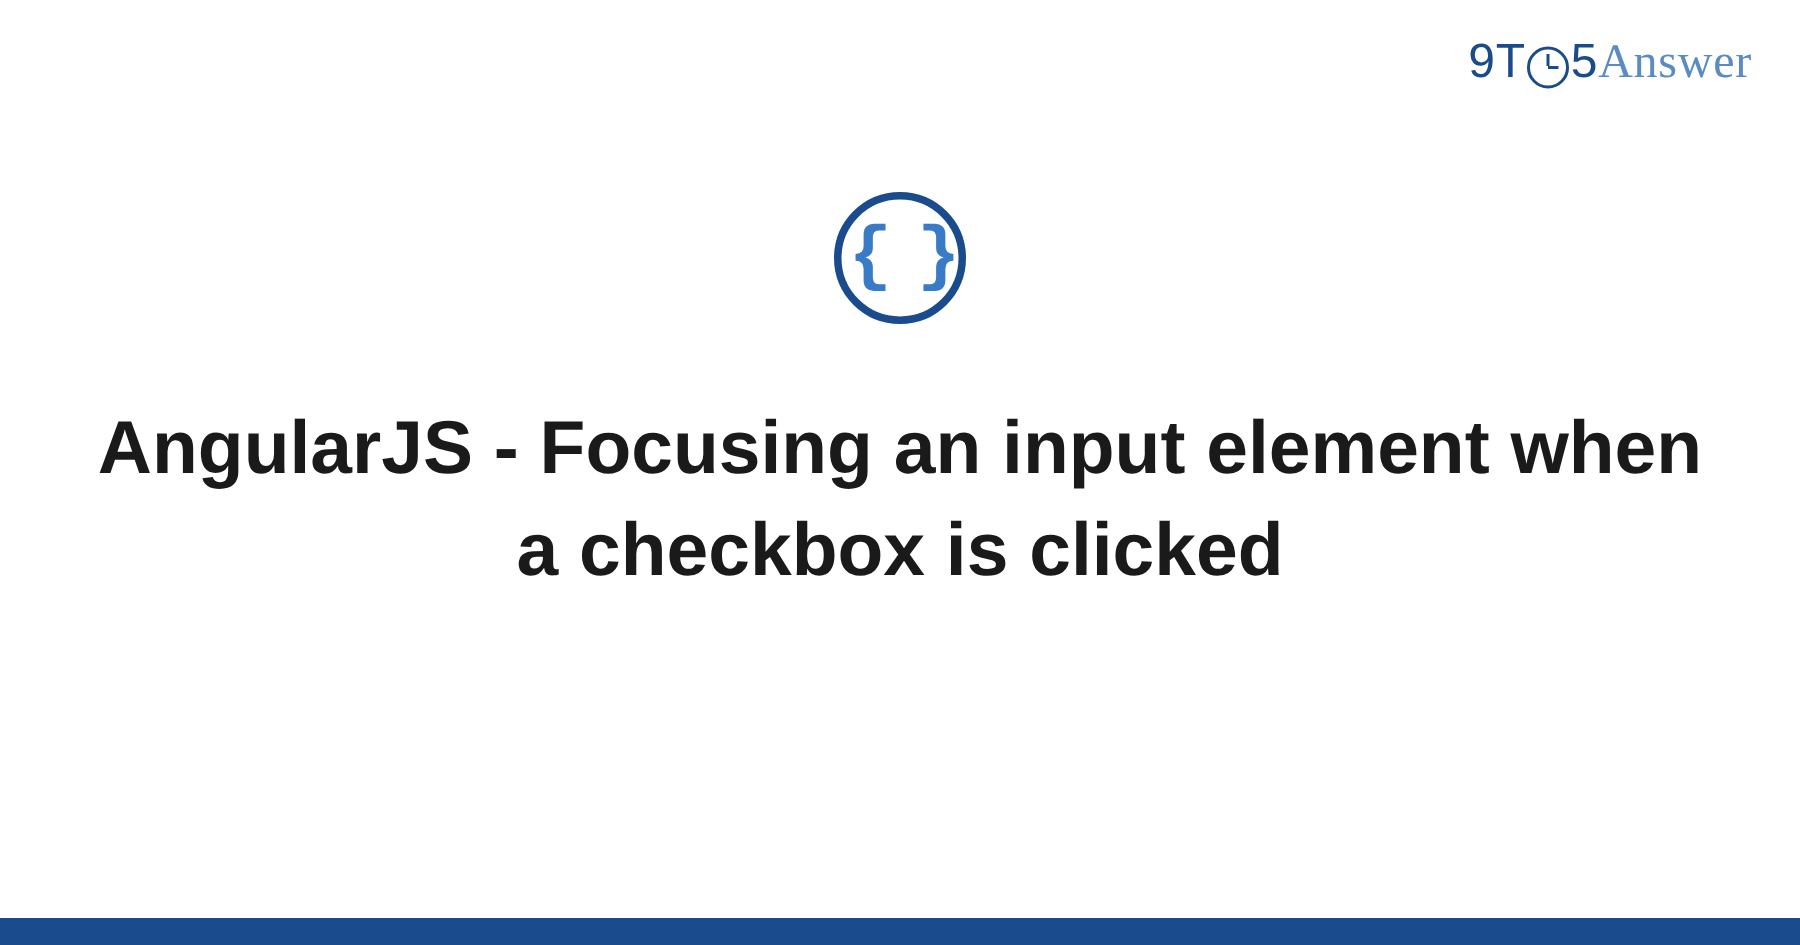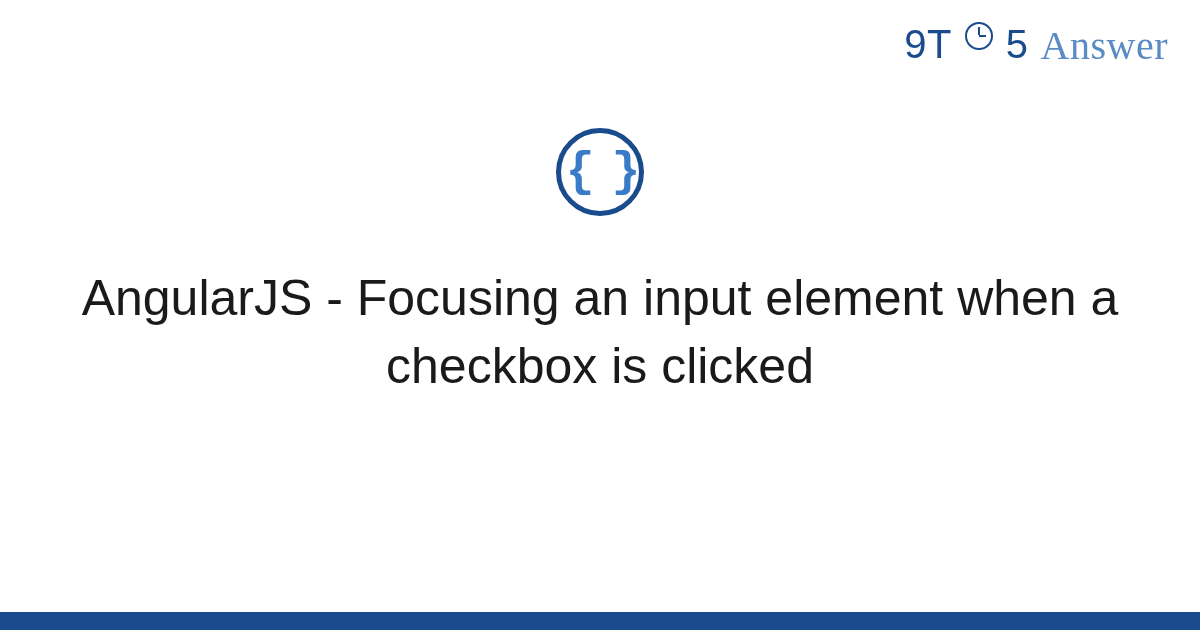--- a/index.html
+++ b/index.html
@@ -12,26 +12,25 @@
       height: 630px;
       font-family: Arial, Helvetica, sans-serif;
       background: #ffffff;
       position: relative;
       overflow: hidden;
     }
     .brand {
       position: absolute;
       top: 22px;
       right: 32px;
-      font-size: 40px;
+      font-size: 32px;
       font-weight: 400;
       letter-spacing: 0.5px;
       display: flex;
-      align-items: flex-start;
-      gap: 12px;
+      align-items: flex-end;
     }
     .brand-9t {
       color: #1a4b8c;
       font-weight: 500;
     }
     .brand-clock {
       display: inline-flex;
       align-items: center;
       justify-content: center;
       width: 28px;
@@ -92,21 +91,21 @@
       line-height: 1;
     }
     .title {
       position: absolute;
       top: 265px;
       left: 50%;
       transform: translateX(-50%);
       width: 90%;
       text-align: center;
       font-size: 50px;
-      font-weight: 400;
+      font-weight: 700;
       color: #1a1a1a;
       line-height: 1.35;
     }
     .bottom-bar {
       position: absolute;
       bottom: 0;
       left: 0;
       width: 100%;
       height: 18px;
       background: #1a4b8c;

